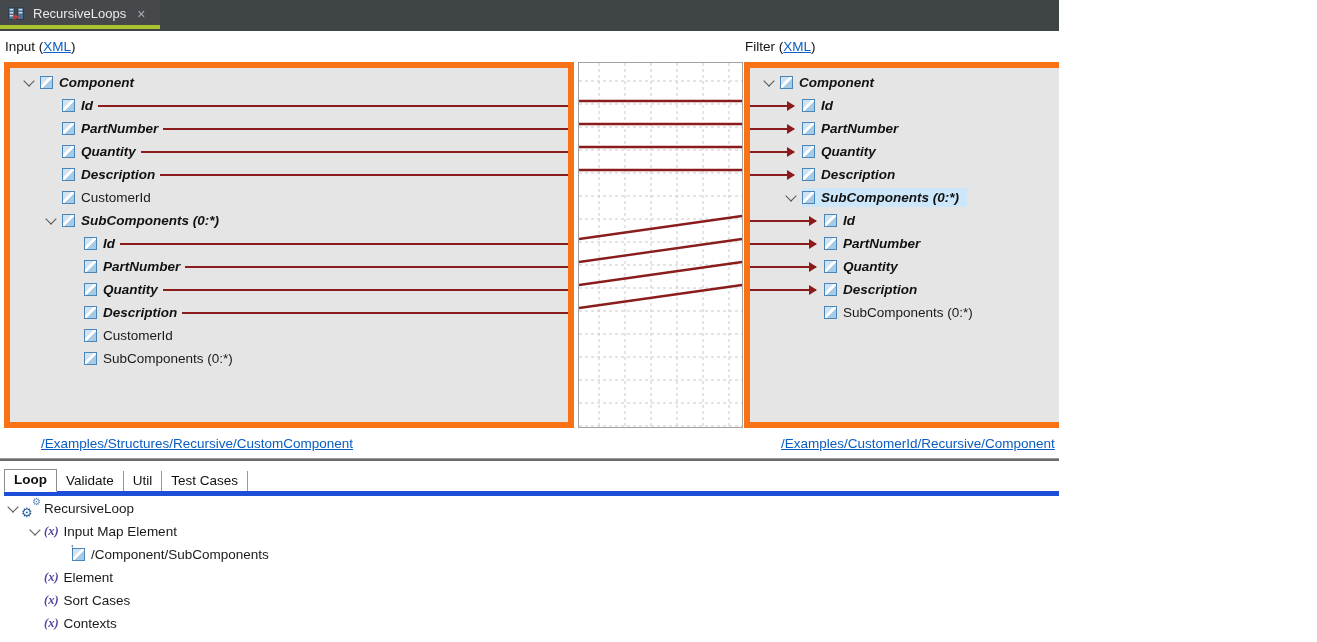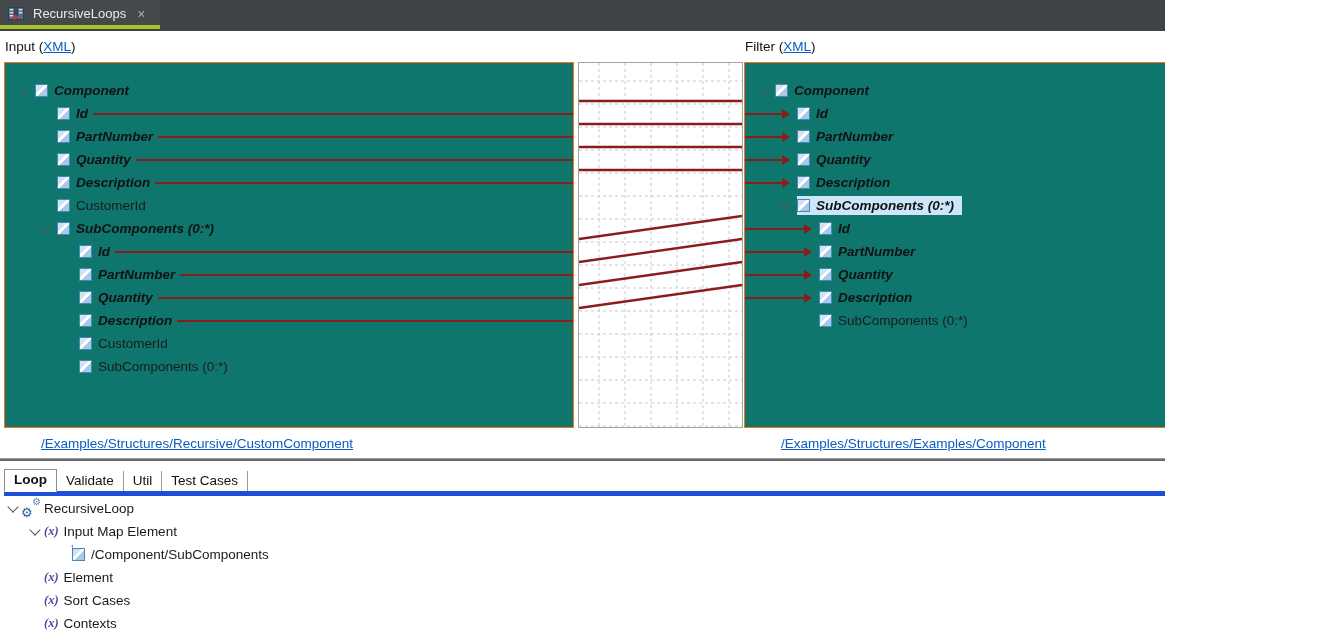--- a/index.html
+++ b/index.html
@@ -1,37 +1,37 @@
 <!DOCTYPE html>
 <html><head>
 <meta charset="utf-8">
 <style>
   * { box-sizing: border-box; margin: 0; padding: 0; }
   html,body { background:#fff; }
   body { font-family:"Liberation Sans", sans-serif; color:#1a1a1a; }
-  .app { position:relative; width:1165px; height:642px; background:#fff; overflow:hidden; }
+  .app { position:relative; width:1059px; height:642px; background:#fff; overflow:hidden; }
 
   
   .topbar { position:absolute; left:0; top:0; width:1317px; height:31px; background:#3f4447; }
   .doc-tab { position:absolute; left:0; top:0; height:27px; width:160px; display:flex; align-items:center; padding:0 8px; background:#45494c; }
   .doc-tab .ticon { width:17px; height:16px; margin-right:8px; flex:none; }
   .doc-tab .ttitle { color:#e8eaec; font-size:13px; white-space:nowrap; }
   .doc-tab .tclose { color:#a9adb0; font-size:14px; margin-left:11px; cursor:default; }
   .tab-underline { position:absolute; left:0; top:25px; width:160px; height:4px; }
   .winctl { position:absolute; right:8px; top:3px; display:flex; gap:8px; }
   .cbtn { width:17px; height:17px; border:1.4px solid #c3c7ca; border-radius:50%; color:#c3c7ca;
           font-size:12px; line-height:14px; text-align:center; }
 
   
   .hdr { position:absolute; top:39px; font-size:13.5px; color:#111; }
   .hdr.in { left:5px; } .hdr.out { left:745px; }
   .xlink { text-decoration:underline; }
 
   
-  .panel { position:absolute; top:62px; height:366px; border:1px solid #f97316; background:#0f766e; padding-top:16px; overflow:hidden; }
+  .panel { position:absolute; top:62px; height:366px; border:6px solid #f97316; background:#e5e5e5; padding-top:3px; overflow:hidden; }
   .panel.input  { left:4px;   width:570px; }
   .panel.output { left:744px; width:570px; }
   .mid { position:absolute; top:62px; left:578px; width:165px; height:366px; border:1px solid #a3a3a3; background:#fff; }
 
   
   .trow { display:flex; align-items:center; height:23px; position:relative; padding-left:8px; }
   .ind { flex:none; } .ind.l1 { width:22px; } .ind.l2 { width:44px; }
   .chev { width:22px; flex:none; display:flex; align-items:center; justify-content:center; }
   .chev::after { content:""; width:7px; height:7px; border-right:1.6px solid #555; border-bottom:1.6px solid #555;
                  transform:rotate(45deg); margin-top:-3px; }
@@ -306,21 +306,21 @@
     </div>
     <div class="trow">
       <span class="ind l2"></span>
         <span class="chev none"></span>
       <span class="eicon"></span>
       <span class="tlabel">SubComponents (0:*)</span>
     </div>
   </div>
 
   <a class="fpath in" style="color:#0a5dc2">/Examples/Structures/Recursive/CustomComponent</a>
-  <a class="fpath out" style="color:#0a5dc2">/Examples/Structures/Examples/Component</a>
+  <a class="fpath out" style="color:#0a5dc2">/Examples/CustomerId/Recursive/Component</a>
 
   <div class="splitter"></div>
 
   <div class="tabs">
     <div class="btab active">Loop</div>
     <div class="btab">Validate</div>
     <div class="btab">Util</div>
     <div class="btab last">Test Cases</div>
   </div>
 

